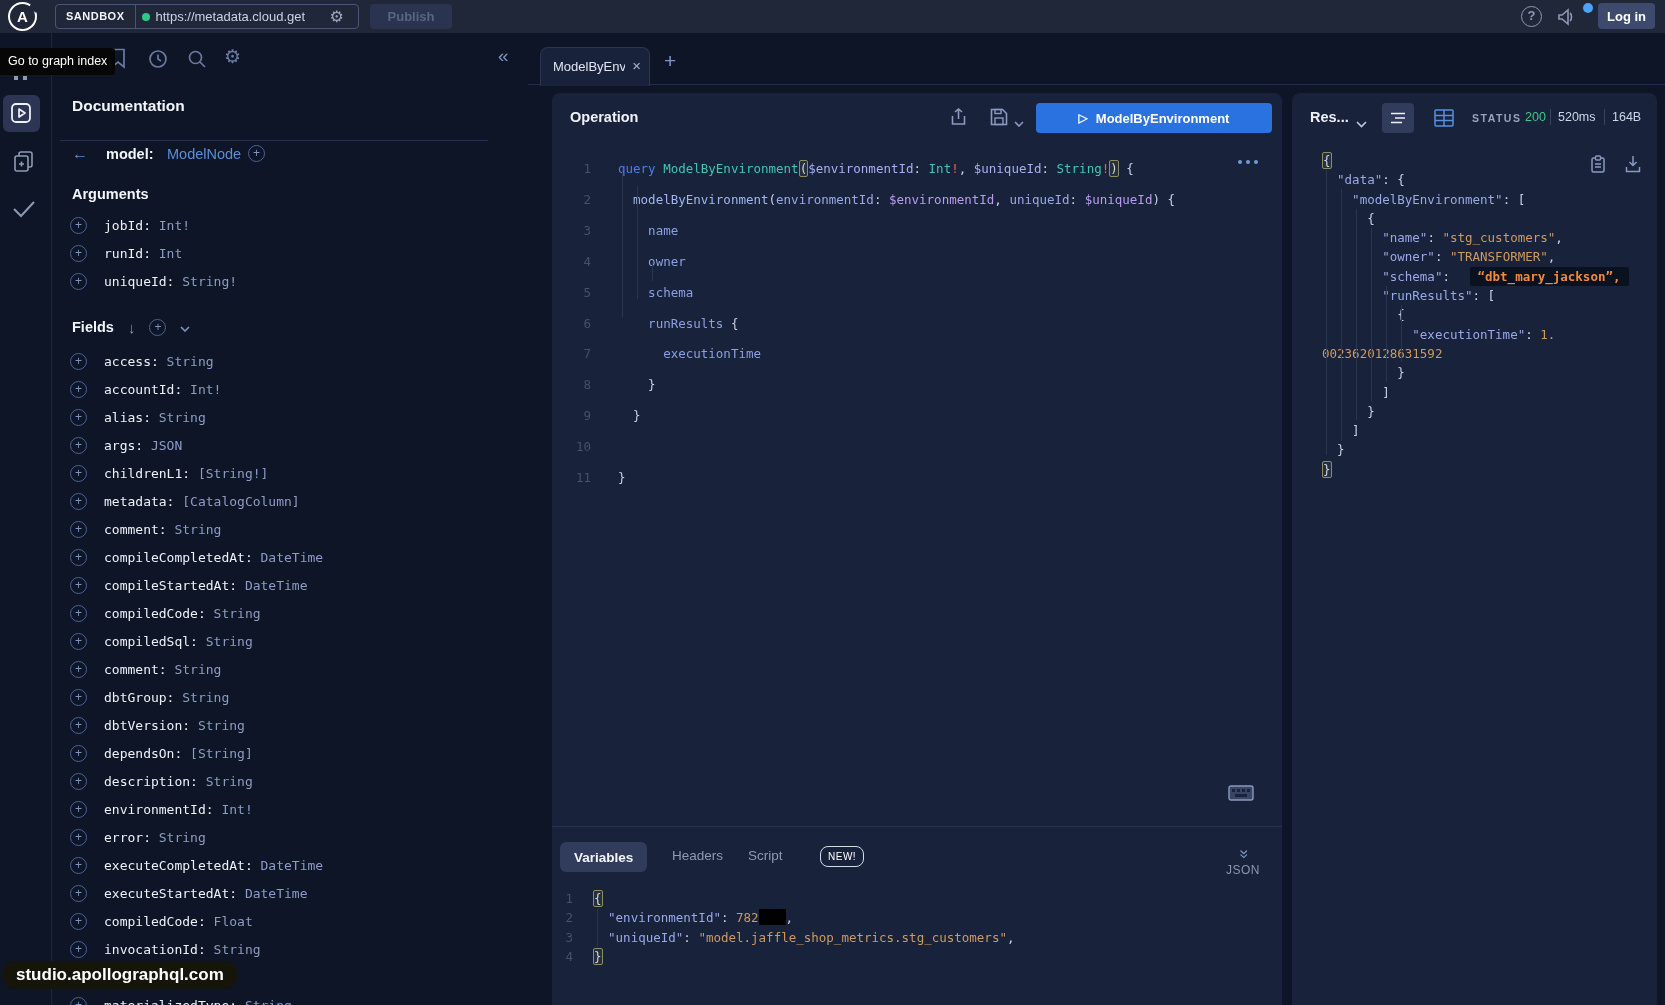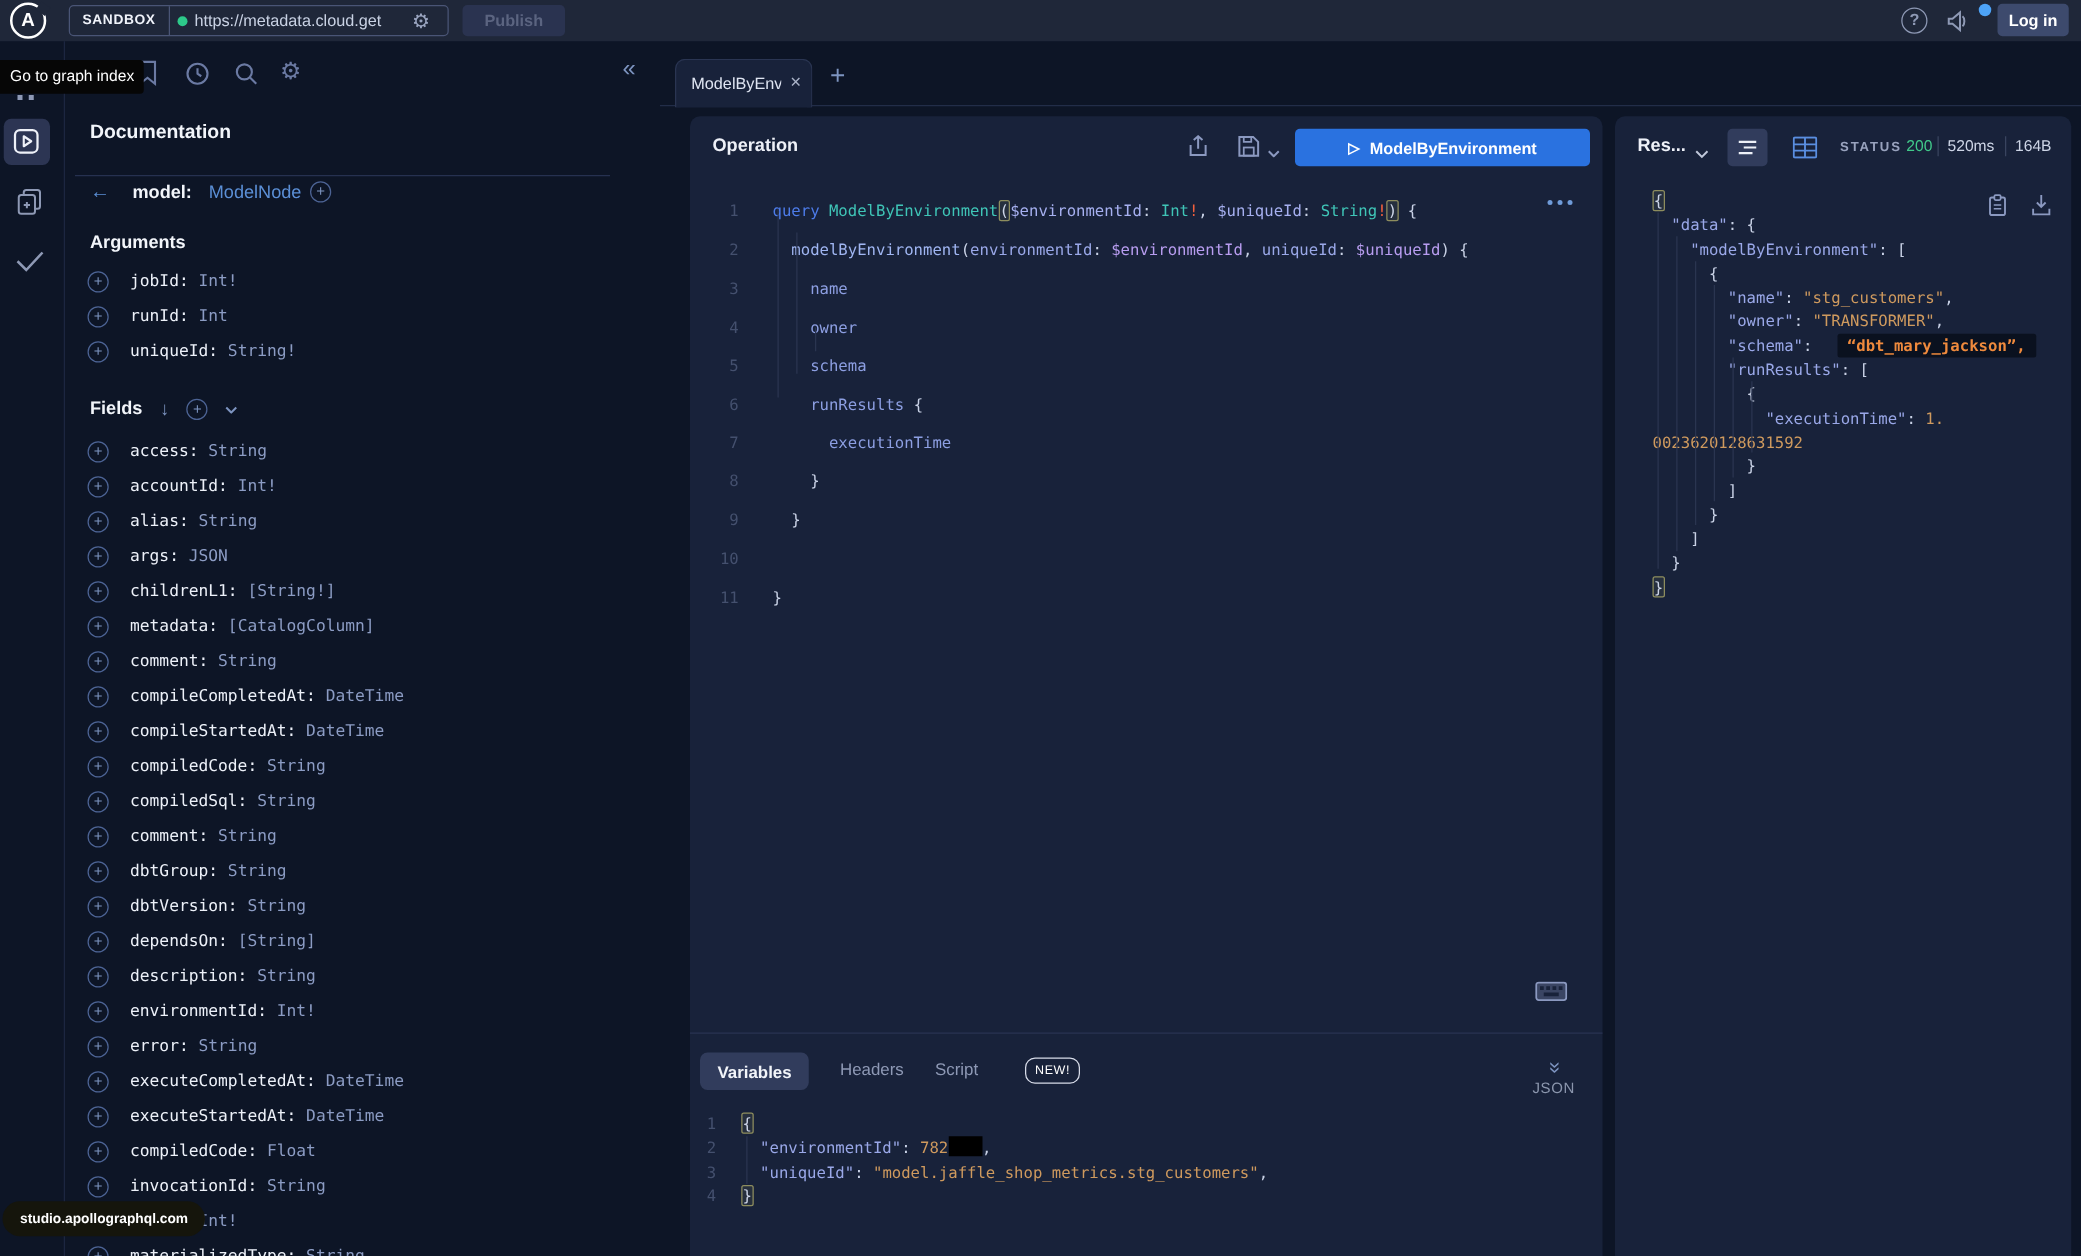--- a/index.html
+++ b/index.html
@@ -29,21 +29,21 @@
   
   .rail{position:absolute;left:0;top:33px;width:52px;height:972px;border-right:1px solid #1c2640;}
   .raildot{position:absolute;width:4px;height:4px;background:#8e99b5;}
   .railsel{position:absolute;left:3px;top:62px;width:37px;height:37px;background:#2c3553;border-radius:6px;}
   .railicon{position:absolute;color:#8e99b5;}
 
   
   .tooltip{position:absolute;left:0;top:48px;height:27px;padding:0 8px;background:#060606;color:#fff;
            font-size:12.5px;line-height:27px;border-radius:0 3px 3px 0;z-index:60;white-space:nowrap;}
   .statuspill{position:absolute;left:2px;top:961px;height:28px;padding:0 14px;background:#15150c;border-radius:14px;
-              color:#fff;font-weight:bold;font-size:11px;line-height:28px;z-index:60;}
+              color:#fff;font-weight:bold;font-size:17px;line-height:28px;z-index:60;}
 
   
   .docpanel{position:absolute;left:45px;top:33px;width:483px;height:972px;overflow:hidden;}
   .doctools{position:absolute;left:45px;top:33px;width:483px;height:52px;z-index:5;}
   .dtool{position:absolute;top:15px;color:#6b7aa3;}
   .collapse{position:absolute;left:453px;top:12px;font-size:19px;color:#7d94c0;}
   .doctitle{position:absolute;left:27px;top:64px;font-size:15.5px;font-weight:bold;color:#f2f5fa;}
   .docdivider{position:absolute;left:15px;top:107px;width:428px;height:1px;background:#263150;}
   .modelrow{position:absolute;left:0;top:112px;height:24px;width:460px;}
   .backarrow{position:absolute;left:27px;top:0;color:#5b8fd6;font-size:16px;}

